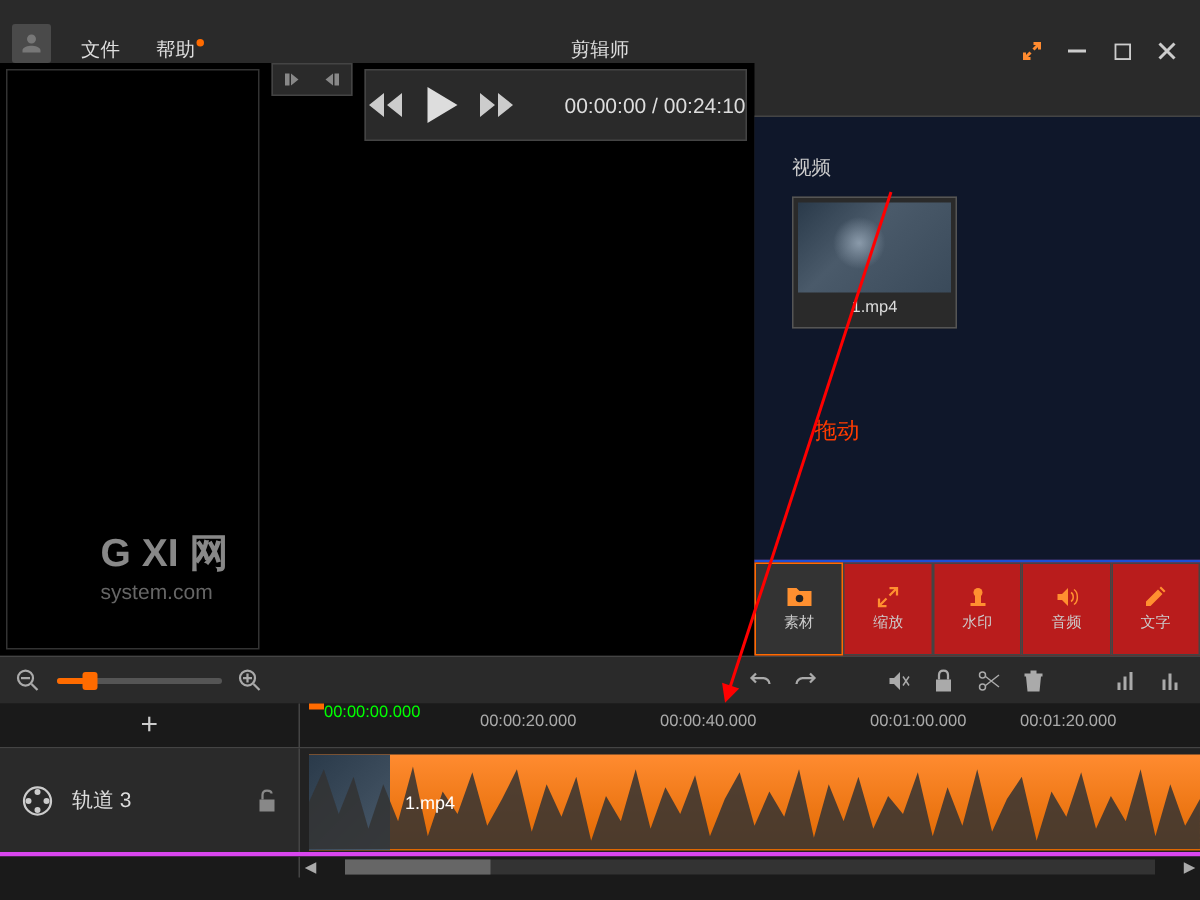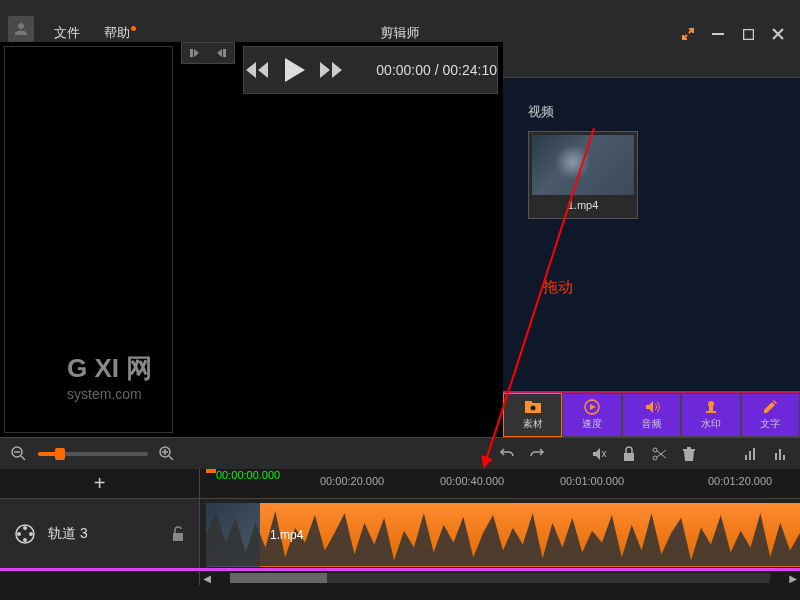--- a/index.html
+++ b/index.html
@@ -29,21 +29,21 @@
 .atab .ico{width:16px;height:16px}
 .media-area{flex:1;background:#0f172a;padding:25px;position:relative}
 .section-label{color:#ccc;font-size:13px;margin-bottom:10px}
 .thumb{width:110px;background:#2a2a2a;border:1px solid #555;padding:3px}
 .thumb-img{width:100%;height:60px;background:linear-gradient(135deg,#2a3a4a,#4a5a6a 40%,#3a4a5a);position:relative}
 .thumb-img::after{content:"";position:absolute;inset:0;background:radial-gradient(circle at 40% 45%,#8a9aaa 0%,transparent 25%)}
 .thumb-label{text-align:center;padding:4px 0;color:#ddd;font-size:11px}
 .drag-hint{position:absolute;top:200px;left:40px;color:#ff3b00;font-size:15px}
 .arrow-line{position:absolute;top:50px;left:90px;width:2px;height:350px;background:#ff0000;transform:rotate(18deg);transform-origin:top;pointer-events:none}
 .arrow-head{position:absolute;bottom:-8px;left:-5px;width:0;height:0;border-left:6px solid transparent;border-right:6px solid transparent;border-top:12px solid #ff0000}
-.tool-tabs{height:46px;display:flex;border-top:2px solid #be185d;background:#6d28d9}
+.tool-tabs{height:64px;display:flex;border-top:2px solid #1d4ed8;background:#b91c1c}
 .ttab{flex:1;display:flex;flex-direction:column;align-items:center;justify-content:center;gap:2px;border:1px solid #444;cursor:pointer;font-size:10px;color:#ccc}
 .ttab.active{background:#333;border-color:#ff6b00}
 .ttab .ico{color:#ff9030}
 .toolbar{height:32px;background:#2a2a2a;display:flex;align-items:center;padding:0 10px;gap:12px;border-top:1px solid #444}
 .tb-group{display:flex;align-items:center;gap:10px}
 .zoom-slider{width:110px;height:4px;background:#555;position:relative;border-radius:2px}
 .zoom-slider::before{content:"";position:absolute;left:0;width:20%;height:100%;background:#ff6b00;border-radius:2px}
 .zoom-thumb{position:absolute;left:20%;top:-4px;width:10px;height:12px;background:#ff6b00;border-radius:2px;transform:translateX(-50%)}
 .spacer{flex:1}
 .tb-btn{width:18px;height:18px;cursor:pointer;color:#aaa;display:flex;align-items:center;justify-content:center}
@@ -166,39 +166,38 @@
     <div class="tool-tabs">
       <div class="ttab active">
           <svg class="ico" width="18" height="16" viewBox="0 0 18 16">
             <path fill="#ff9030" d="M1 2h6l2 2h8v10H1z"></path>
             <circle cx="9" cy="9" r="2.5" fill="#222"></circle>
           </svg>
           <span>素材</span>
         </div>
       <div class="ttab">
           <svg class="ico" width="16" height="16" viewBox="0 0 16 16">
-            <circle cx="8" cy="8" r="7" fill="none" stroke="#ff9030" stroke-width="1.5"></circle>
-            <path fill="#ff9030" d="M6 5l6 3-6 3z"></path>
-          </svg>
-          <span>速度</span>
-        </div>
-      <div class="ttab">
-          <svg class="ico" width="16" height="16" viewBox="0 0 16 16">
-            <path fill="#ff9030" d="M2 6h3l4-4v12l-4-4H2z"></path>
-            <path fill="none" stroke="#ff9030" d="M11 5c2 1 2 5 0 6M13 3c3 2 3 8 0 10"></path>
-          </svg>
-          <span>音频</span>
+            <path fill="none" stroke="#ff9030" stroke-width="1.5" d="M2 9v5h5M14 7V2H9M2 14L7 9M14 2L9 7"></path>
+          </svg>
+          <span>缩放</span>
         </div>
       <div class="ttab">
           <svg class="ico" width="16" height="16" viewBox="0 0 16 16">
             <circle cx="8" cy="5" r="3" fill="#ff9030"></circle>
             <rect x="6" y="7" width="4" height="5" fill="#ff9030"></rect>
             <rect x="3" y="12" width="10" height="2" fill="#ff9030"></rect>
           </svg>
           <span>水印</span>
+        </div>
+      <div class="ttab">
+          <svg class="ico" width="16" height="16" viewBox="0 0 16 16">
+            <path fill="#ff9030" d="M2 6h3l4-4v12l-4-4H2z"></path>
+            <path fill="none" stroke="#ff9030" d="M11 5c2 1 2 5 0 6M13 3c3 2 3 8 0 10"></path>
+          </svg>
+          <span>音频</span>
         </div>
       <div class="ttab">
           <svg class="ico" width="16" height="16" viewBox="0 0 16 16">
             <path fill="#ff9030" d="M2 11l8-8 3 3-8 8H2zM11 2l1-1 3 3-1 1z"></path>
           </svg>
           <span>文字</span>
         </div>
     </div>
   </div>
 </div>
@@ -274,22 +273,22 @@
     </div>
 </div>
 
 <div class="timeline">
   <div class="ruler">
     <div class="ruler-head">+</div>
     <div class="ruler-ticks">
       <div class="playhead-mark">00:00:00.000</div>
       <div class="tick" style="left:120px">00:00:20.000</div>
       <div class="tick" style="left:240px">00:00:40.000</div>
-      <div class="tick" style="left:360px">00:01:00.000</div>
-      <div class="tick" style="left:508px">00:01:20.000</div>
+      <div class="tick" style="left:380px">00:01:00.000</div>
+      <div class="tick" style="left:480px">00:01:20.000</div>
     </div>
   </div>
   <div class="track">
     <div class="track-head">
       <svg width="22" height="22" viewBox="0 0 22 22">
           <circle cx="11" cy="11" r="9" fill="none" stroke="#ccc" stroke-width="1.5"></circle>
           <circle cx="11" cy="5" r="2" fill="#ccc"></circle>
           <circle cx="17" cy="11" r="2" fill="#ccc"></circle>
           <circle cx="11" cy="17" r="2" fill="#ccc"></circle>
           <circle cx="5" cy="11" r="2" fill="#ccc"></circle>

